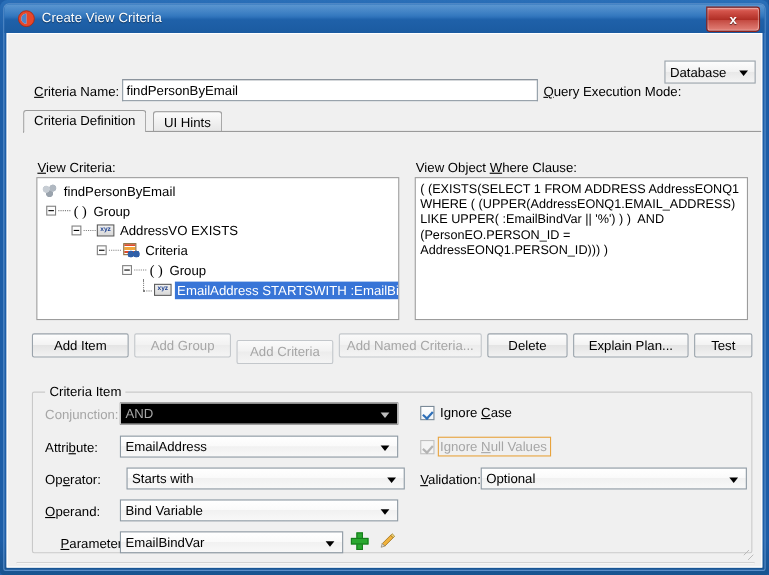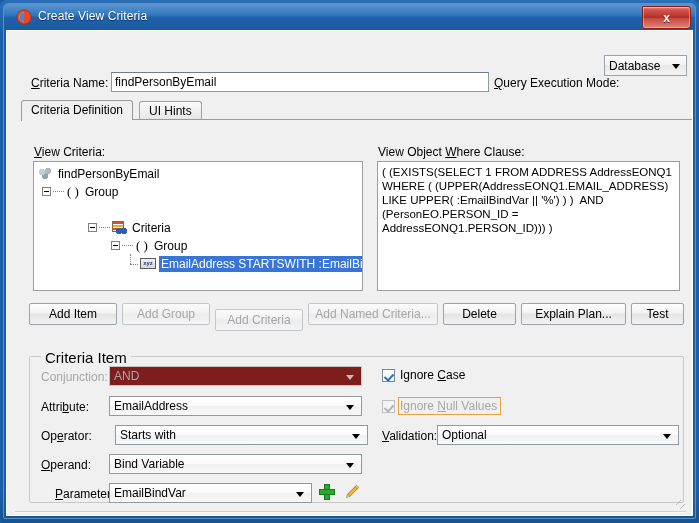--- a/index.html
+++ b/index.html
@@ -302,40 +302,40 @@
     position: absolute; left: 22px; top: 325px;
     width: 655px; height: 147px;
     box-sizing: border-box;
     border: 1px solid #c9c9c9;
     border-radius: 2px;
   }
   .group-title {
     position: absolute; left: 34px; top: 318px;
     background: #f0f0f0;
     padding: 0 4px;
-    font-size: 15px; color: #000;
+    font-size: 12px; color: #000;
   }
 
   .field-label {
     position: absolute; font-size: 12px; color: #000; text-align: right;
   }
   .field-label.dim { color: #a6a6a6; }
 
   .combo {
     position: absolute; height: 20px;
     box-sizing: border-box;
     border: 1px solid #8e9aa4;
     background: linear-gradient(to bottom, #ffffff 0%, #fafafa 48%, #f1f1f1 50%, #f8f8f8 100%);
     cursor: pointer;
   }
   .combo .combo-text { top: 2px; left: 4px; }
   .combo .combo-arrow { top: 8px; right: 7px; }
   .combo.disabled {
     border-color: #c6c6c6;
-    background: #7f1d1d;
+    background: #000000;
     cursor: default;
   }
   .combo.disabled .combo-text { color: #a6a6a6; }
   .combo.disabled .combo-arrow { border-top-color: #bdbdbd; }
 
   
   .cbrow {
     position: absolute;
     display: flex; align-items: center;
     font-size: 12px; color: #000;
@@ -448,20 +448,26 @@
           <span class="tree-label">findPersonByEmail</span>
         </div>
 
         <div class="tree-row" style="left:8px; top:21px;">
           <span class="expander"></span>
           <span class="dots"></span>
           <span class="ic ic-paren">( )</span>
           <span class="tree-label">Group</span>
         </div>
 
+        <div class="tree-row" style="left:31px; top:39px;">
+          <span class="expander"></span>
+          <span class="dots"></span>
+          <span class="ic ic-xyz">xyz</span>
+          <span class="tree-label">AddressVO EXISTS</span>
+        </div>
 
         <div class="tree-row" style="left:54px; top:57px;">
           <span class="expander"></span>
           <span class="dots"></span>
           <span class="ic ic-crit">
             <span class="ic-crit-lines"></span>
               <span class="ic-crit-binoc"></span>
           </span>
           <span class="tree-label">Criteria</span>
         </div>

